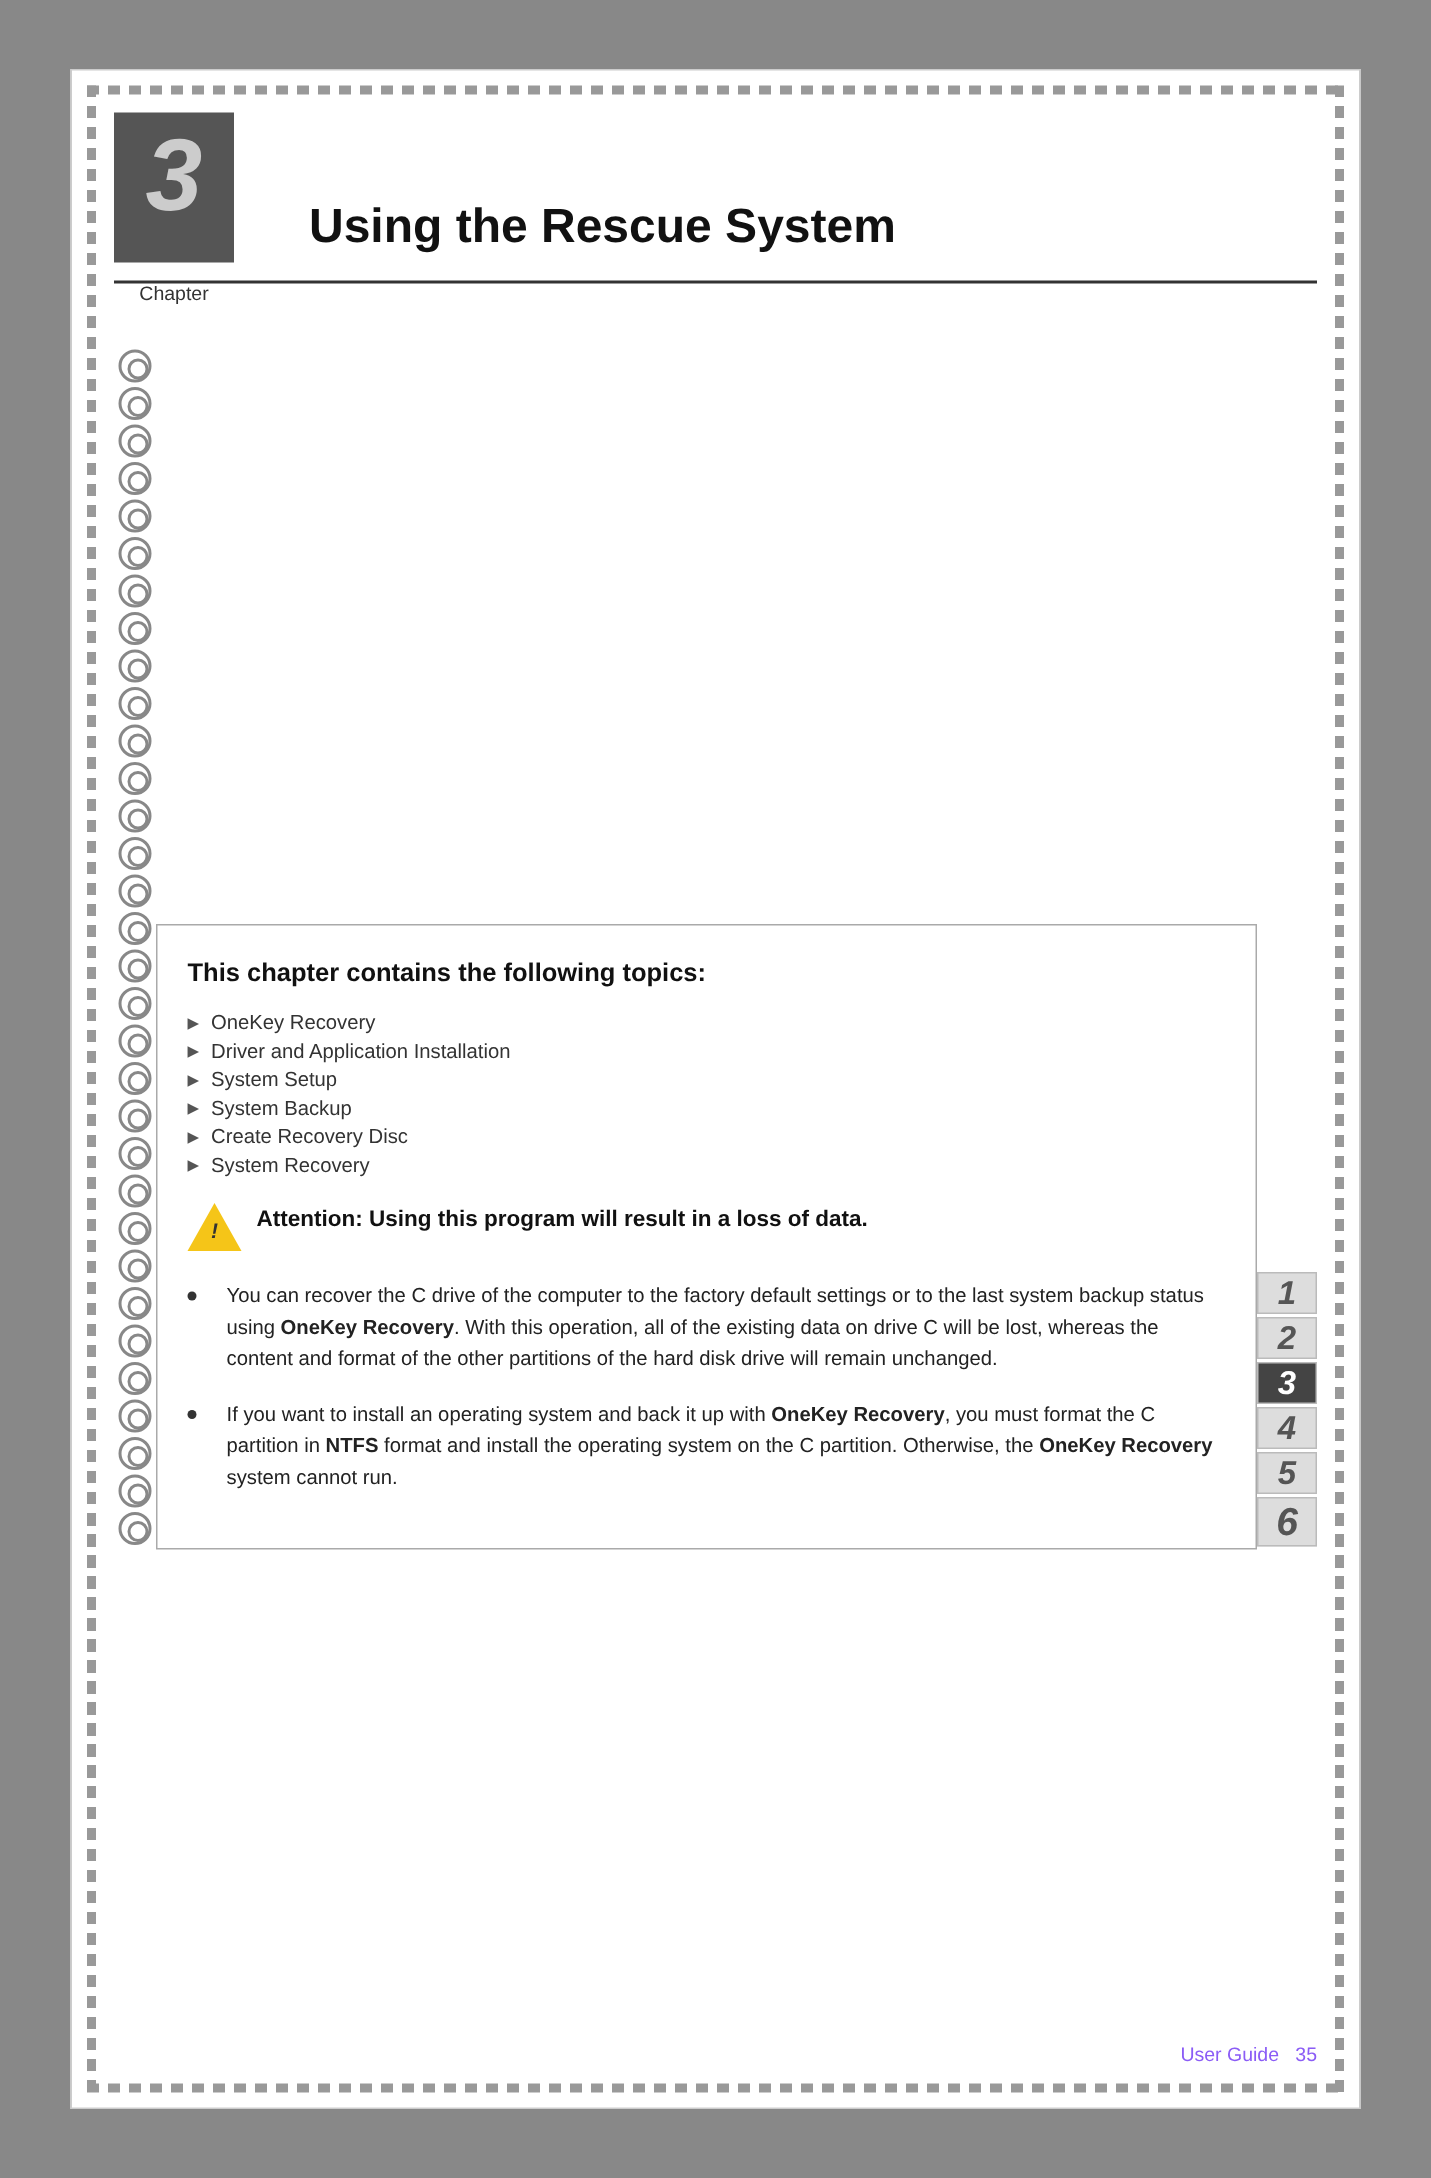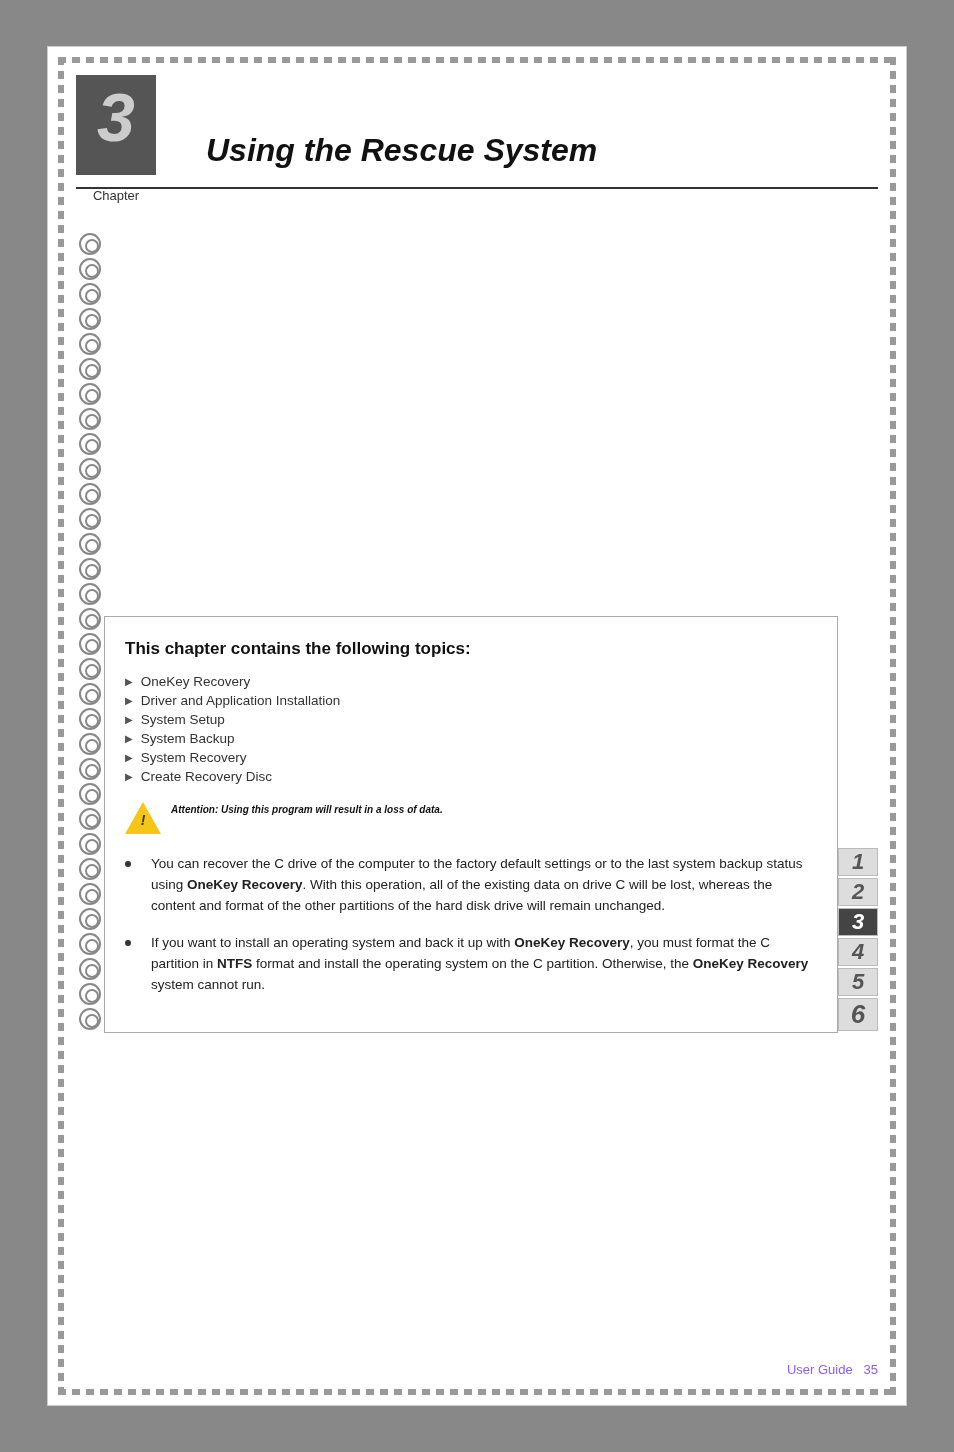--- a/index.html
+++ b/index.html
@@ -252,25 +252,24 @@
       top: 10px;
       left: 50%;
       transform: translateX(-50%);
       font-size: 14px;
       font-weight: bold;
       color: #333;
       font-style: italic;
     }
 
     .warning-text {
-      font-size: 10px;
+      font-size: 15px;
       font-weight: bold;
       color: #111;
       line-height: 1.5;
-      font-style: italic;
     }
 
     
     .bullet-section {
       margin-top: 10px;
     }
 
     .bullet-item {
       display: flex;
       align-items: flex-start;
@@ -314,21 +313,21 @@
 
   <div class="content">
 
     <div class="chapter-header">
       <div style="position:relative; margin-right: 20px;">
         <div class="chapter-number-block">
           <span class="chapter-number-italic">3</span>
         </div>
         <div class="chapter-label-below">Chapter</div>
       </div>
-      <div class="chapter-title-text" style="padding-left: 10px; font-style: italic;">Using the Rescue System</div>
+      <div class="chapter-title-text" style="padding-left: 10px;">Using the Rescue System</div>
     </div>
 
     <div class="main-area">
 
       <div class="spiral-binding">
         <div class="spiral-item"></div>
         <div class="spiral-item"></div>
         <div class="spiral-item"></div>
         <div class="spiral-item"></div>
         <div class="spiral-item"></div>
@@ -372,24 +371,24 @@
           <li>
               <span>Driver and Application Installation</span>
             </li>
           <li>
               <span>System Setup</span>
             </li>
           <li>
               <span>System Backup</span>
             </li>
           <li>
+              <span>Create Recovery Disc</span>
+            </li>
+          <li>
               <span>System Recovery</span>
-            </li>
-          <li>
-              <span>Create Recovery Disc</span>
             </li>
         </ul>
 
         <div class="warning-box">
           <div class="warning-icon">
             <div class="warning-triangle"></div>
             <span class="warning-exclaim">!</span>
           </div>
           <div class="warning-text">Attention: Using this program will result in a loss of data.</div>
         </div>

